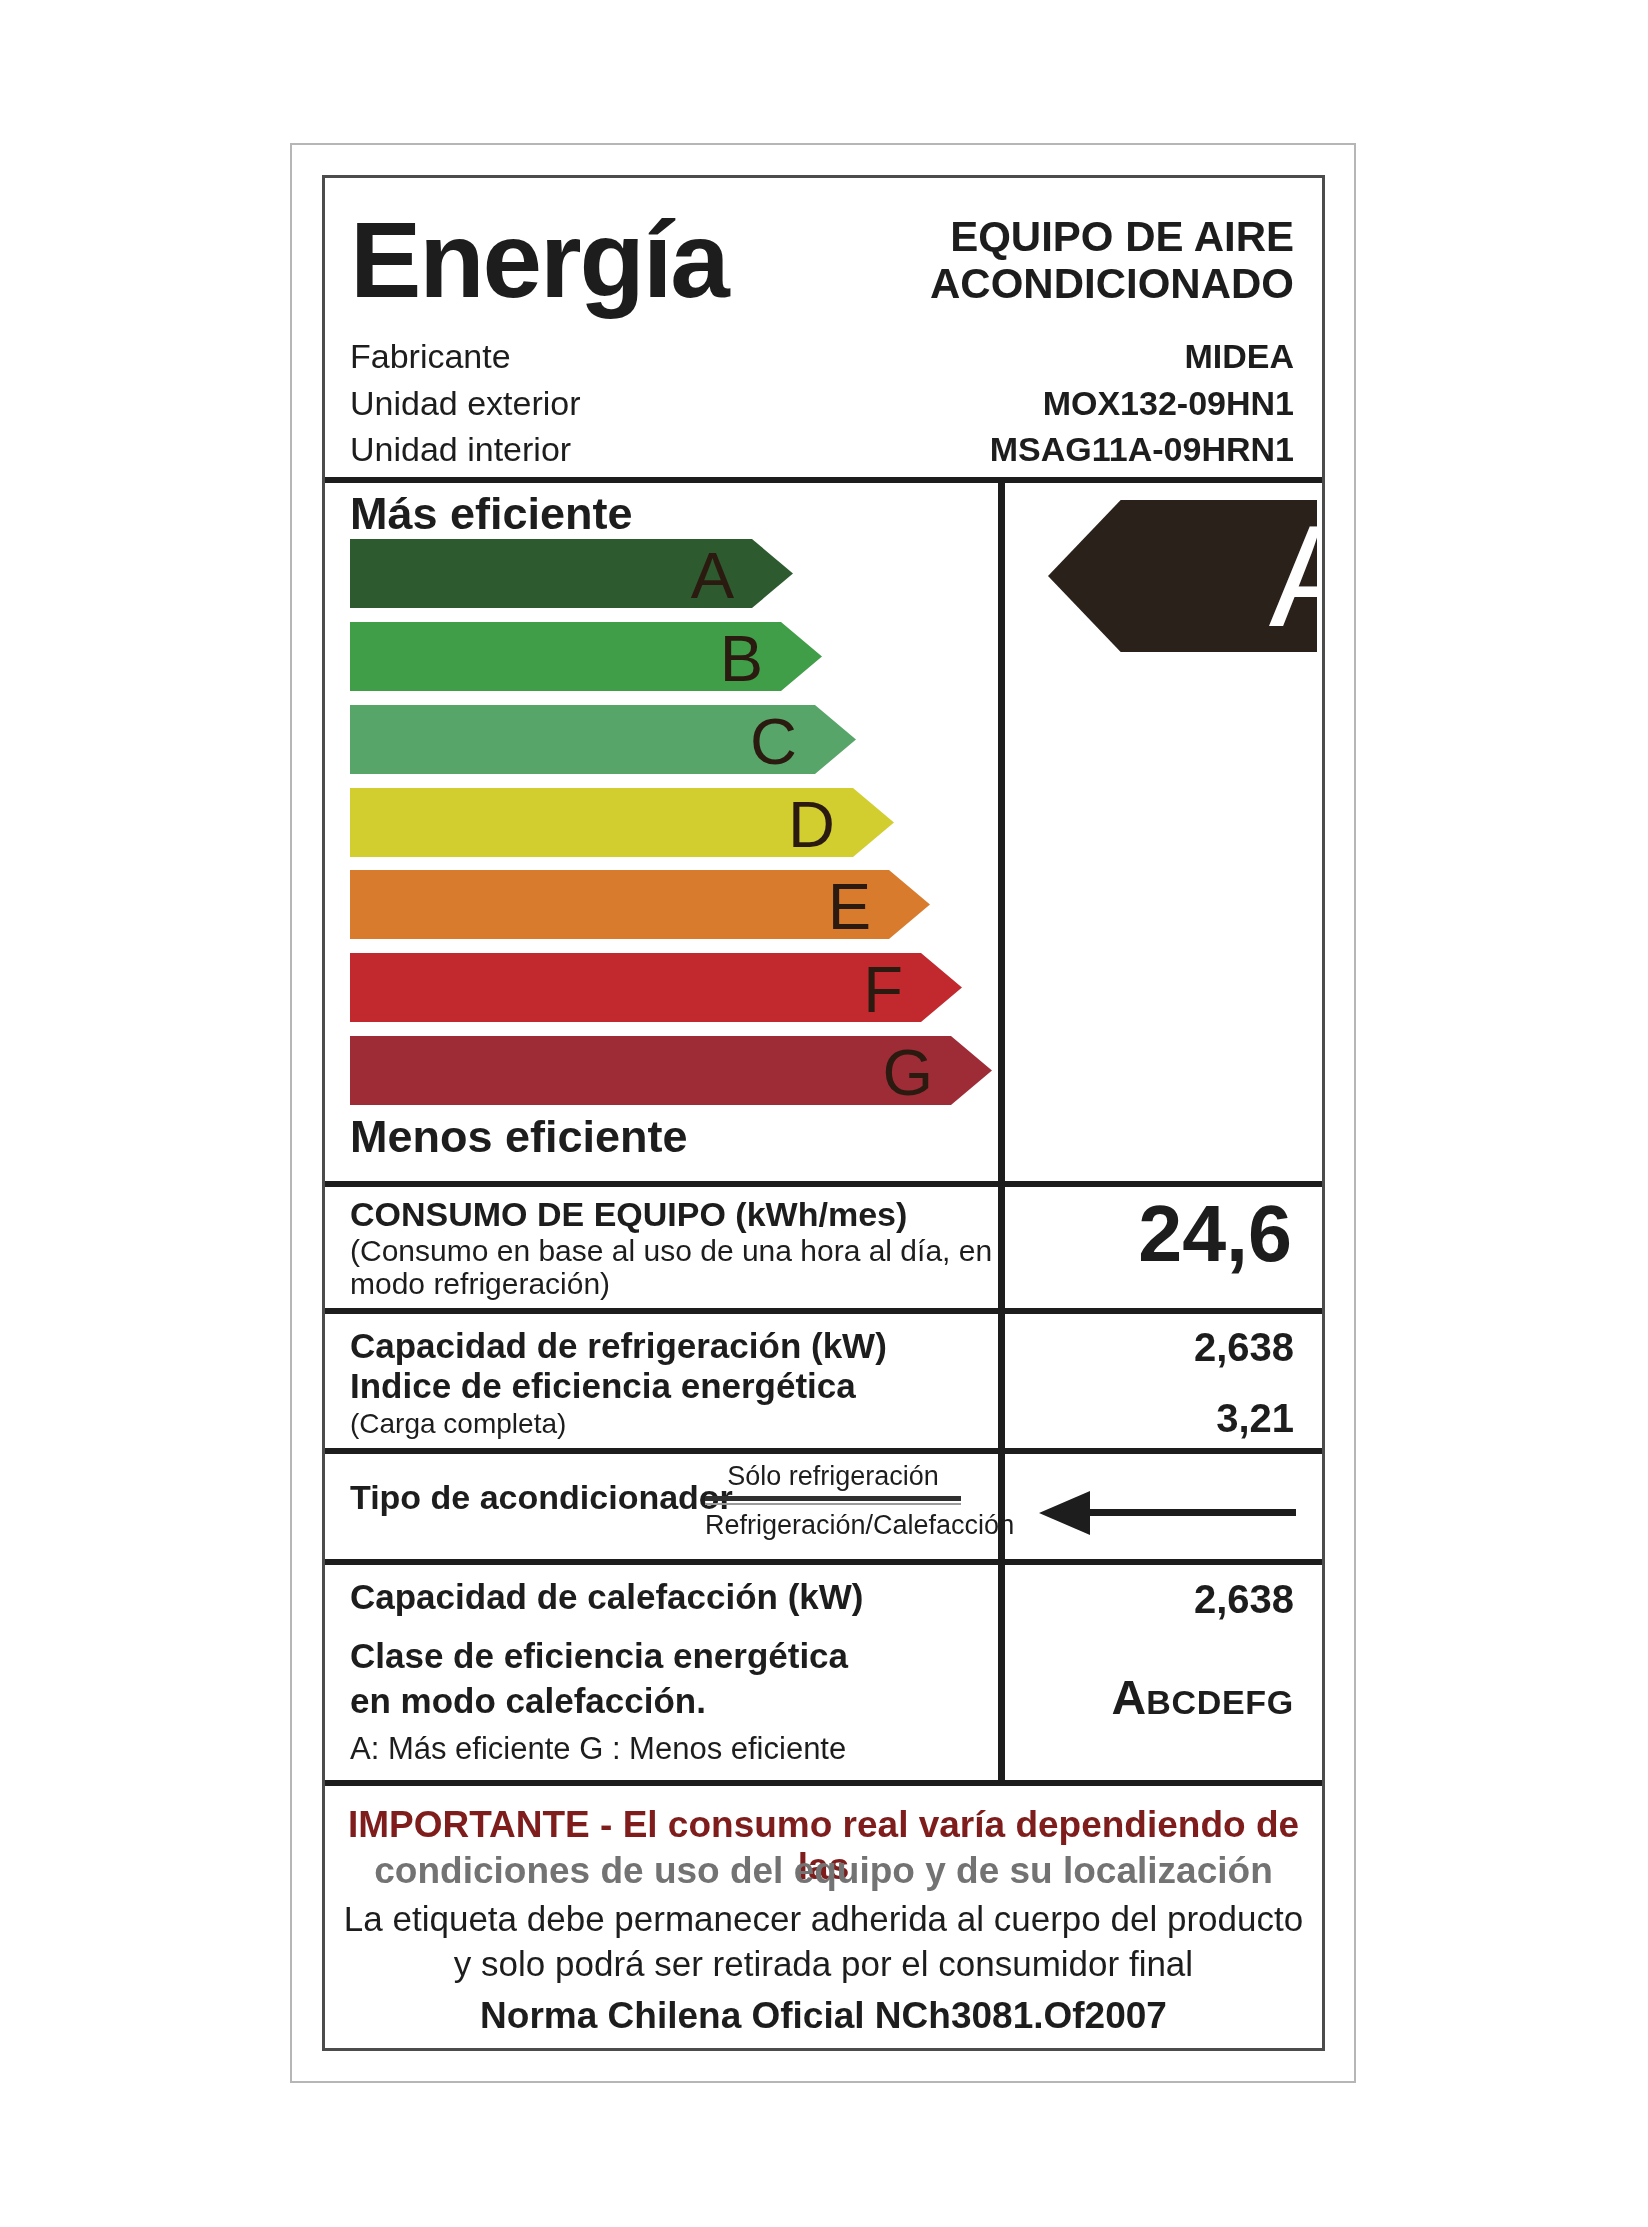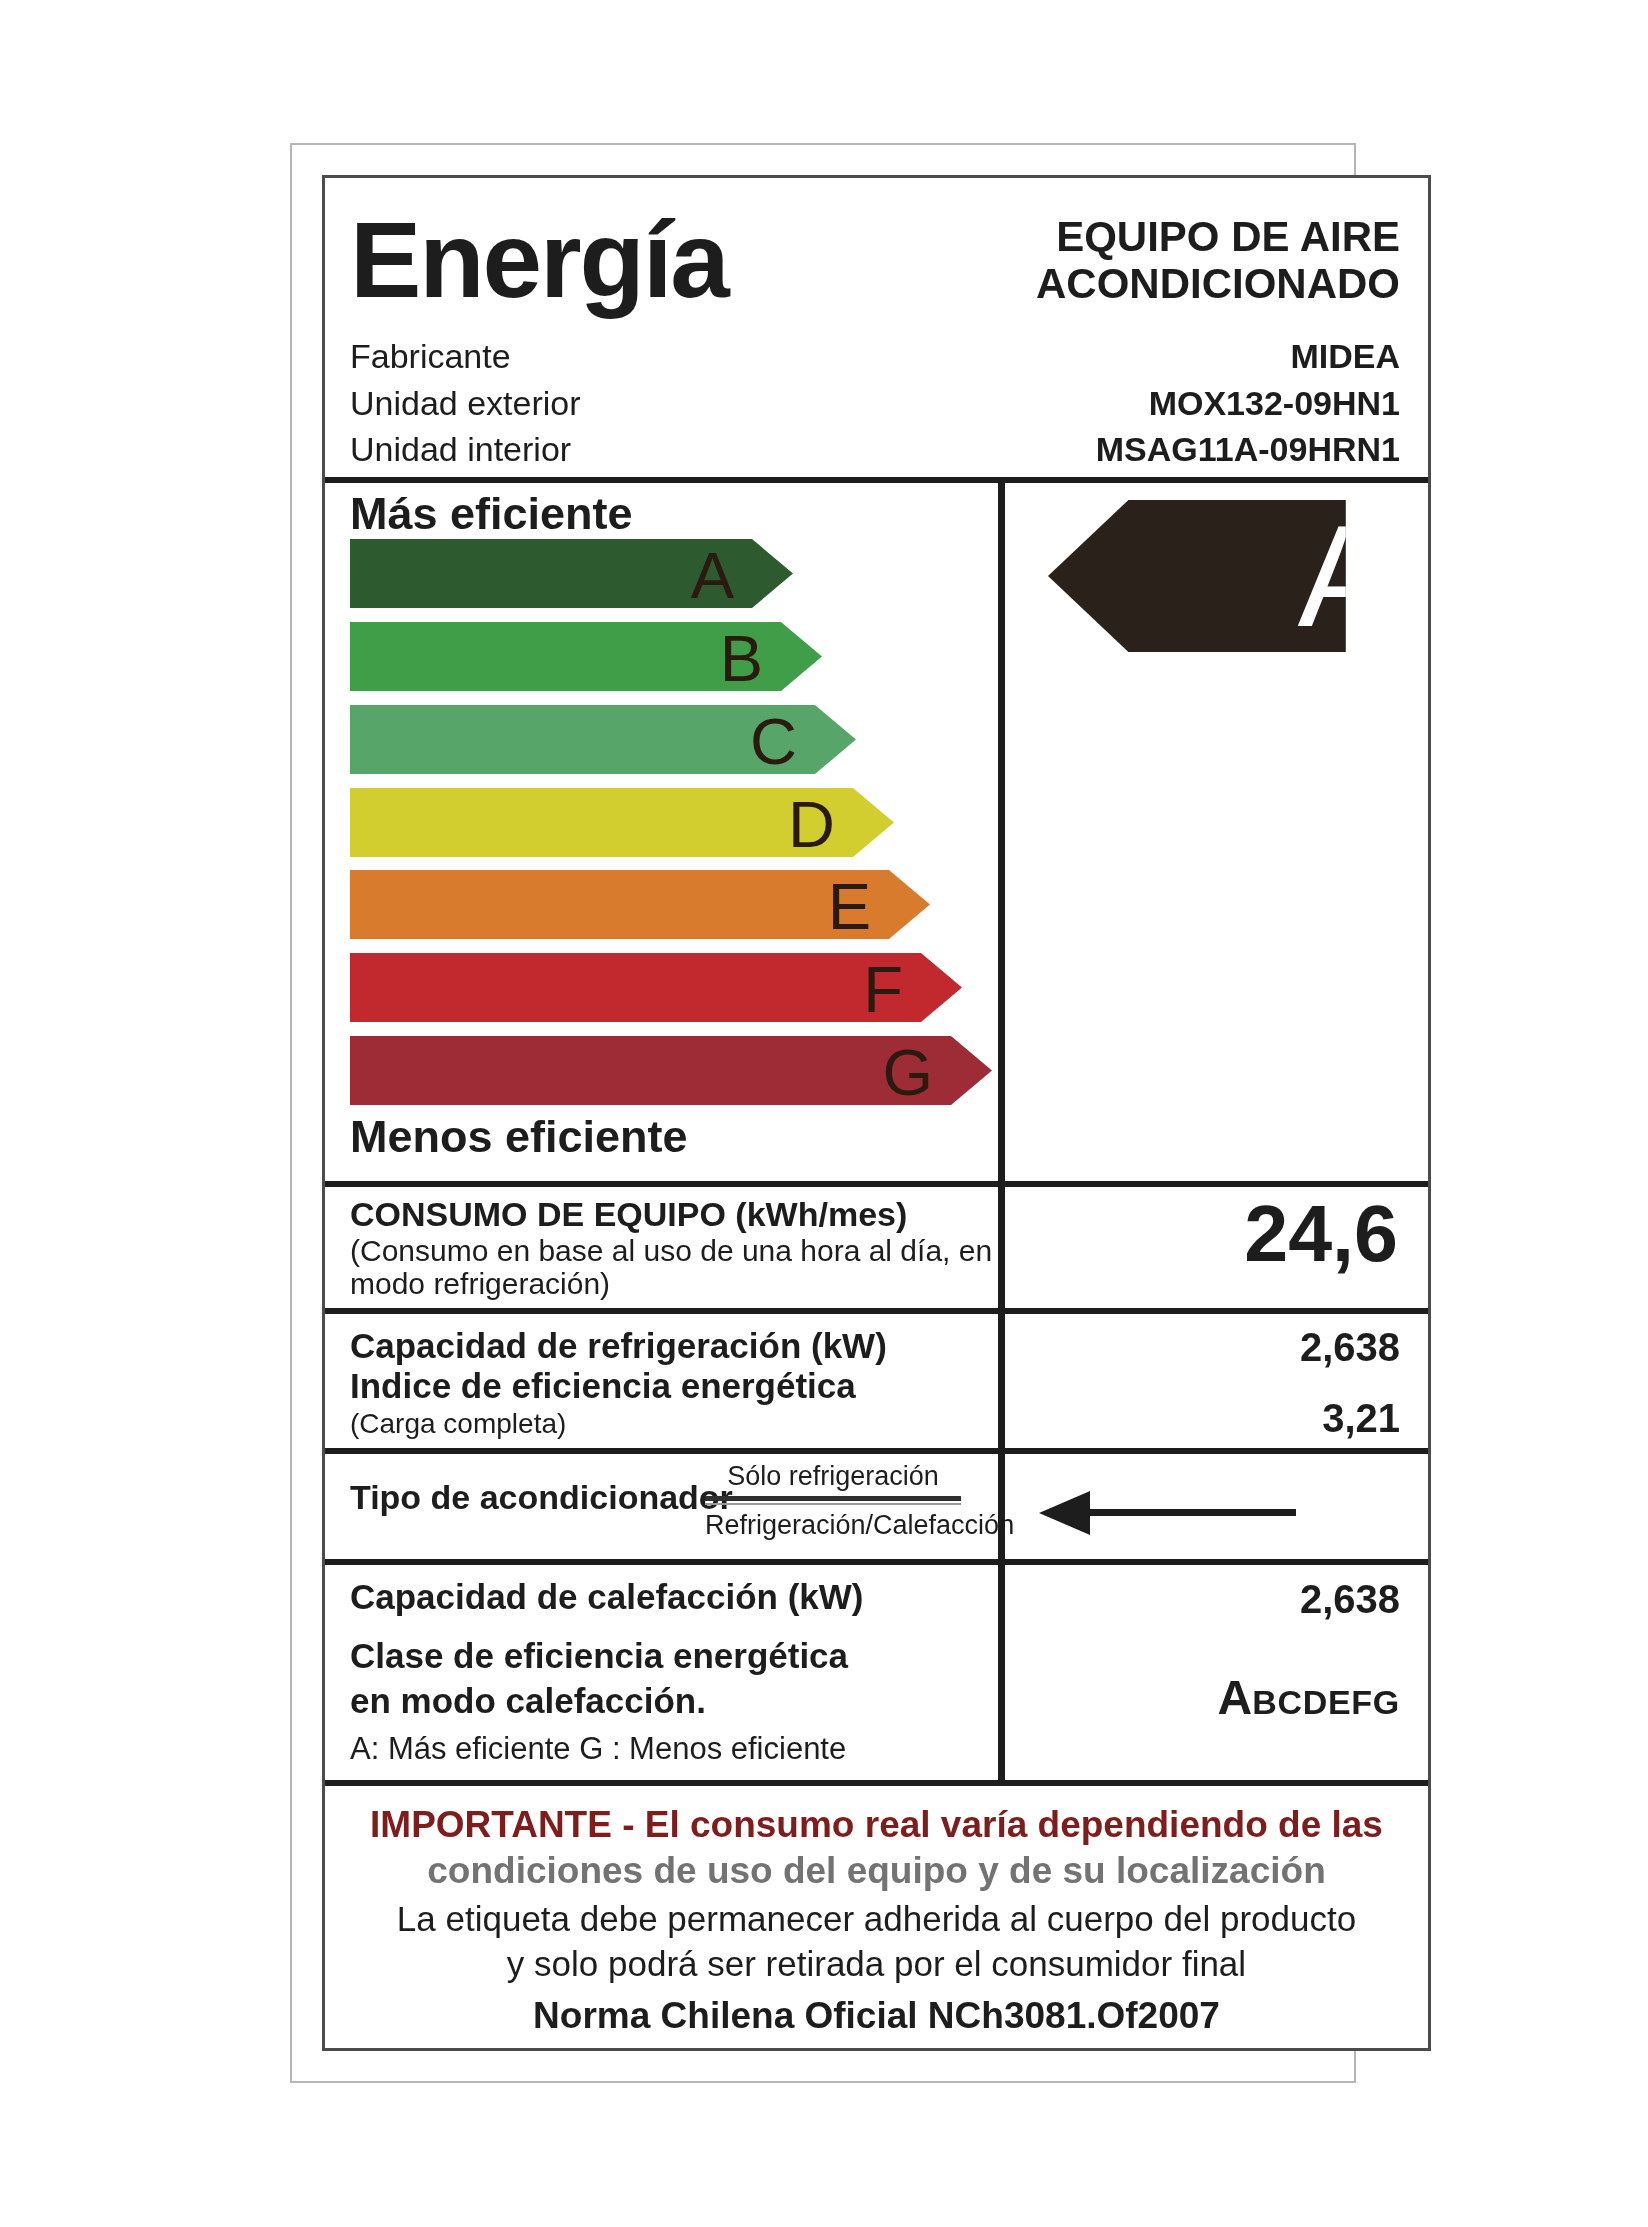--- a/index.html
+++ b/index.html
@@ -11,21 +11,21 @@
     color: #1d1d1d;
   }
   .label-outer {
     position: absolute; left: 290px; top: 143px;
     width: 1066px; height: 1940px;
     border: 2.1px solid #b6b6b6;
     background: #ffffff;
   }
   .label-inner {
     position: absolute; left: 30px; top: 30px;
-    width: 1109px; height: 1876px;
+    width: 1003px; height: 1876px;
     border: 3.5px solid #4c4c4c;
     background: #ffffff;
   }
   
   .title {
     position: absolute; left: 25px; top: 20px;
     font-size: 107px; font-weight: 700; letter-spacing: -2.1px; color: #1d1d1d;
   }
   .product-type {
     position: absolute; right: 28px; top: 35px;

